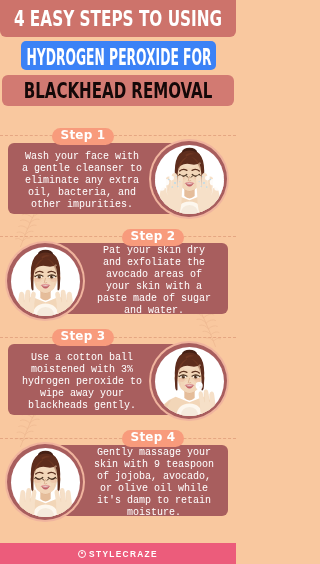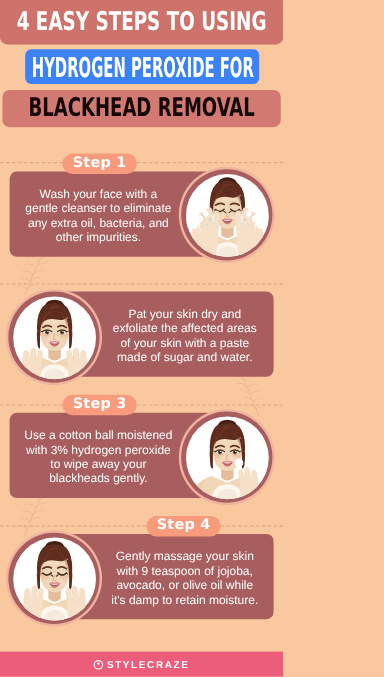--- a/index.html
+++ b/index.html
@@ -75,21 +75,21 @@
 
   
   .av { position:absolute; width:80px; height:80px; border-radius:50%;
         background:#f0b49e; padding:2px; }
   .av .ring { width:100%; height:100%; border-radius:50%; background:#a85e5e; padding:3.5px; }
   .av .disc { width:100%; height:100%; border-radius:50%; background:#fff; overflow:hidden; position:relative; }
   .av svg { position:absolute; left:0; top:0; width:100%; height:100%; }
 
   .steptext {
     position:absolute; color:#ffffff; font-size:10px; line-height:12px;
-    text-align:center; margin:0; font-family:Liberation Sans, sans-serif;
+    text-align:center; margin:0; font-family:Liberation Mono, monospace;
     display:flex; align-items:center; justify-content:center;
   }
   .steptext > span { display:block; width:100%; }
 
   
   .footer {
     position:absolute; left:0; top:543px; width:236px; height:21px;
     background:#ec5c7b; display:flex; align-items:center; justify-content:center;
   }
   .logo { display:flex; align-items:center; gap:3px; }
@@ -333,21 +333,24 @@
                 <path d="M32 68 L31.5 80" stroke="#e5bd9a" stroke-width=".45" fill="none" opacity=".5"></path>
                 <path d="M74.2 69 L74.6 80" stroke="#e5bd9a" stroke-width=".45" fill="none" opacity=".5"></path>
                 <path d="M68 68 L68.5 80" stroke="#e5bd9a" stroke-width=".45" fill="none" opacity=".5"></path>
               </g>
             </g>
           </svg>
       </div>
     </div>
   </div>
   <div class="steptext" style="left:92.0px;top:245px;width:124px;height:71px">
-      <span>Pat your skin dry and exfoliate the affected areas of your skin with a paste made of sugar and water.</span>
+      <span>Pat your skin dry and exfoliate the avocado areas of your skin with a paste made of sugar and water.</span>
+    </div>
+  <div class="pill" style="left:153px;top:229px;transform:translateX(-50%)">
+      <span>Step 2</span>
     </div>
   <div class="divider" style="top:337px"></div>
   <div class="body" style="left:8px;top:344px;width:180px"></div>
   <div class="av" style="left:149px;top:341px">
     <div class="ring">
       <div class="disc">
         <svg viewBox="0 0 100 100" preserveAspectRatio="xMidYMid slice">
             <g>
               <path d="M4 102 Q8 80 30 72 L50 80 L70 72 Q92 80 96 102 Z" fill="#f2d6b8"></path>
               <path d="M4 102 Q8 84 24 76 Q16 86 14 102 Z" fill="#e5bd9a" opacity=".35"></path>

